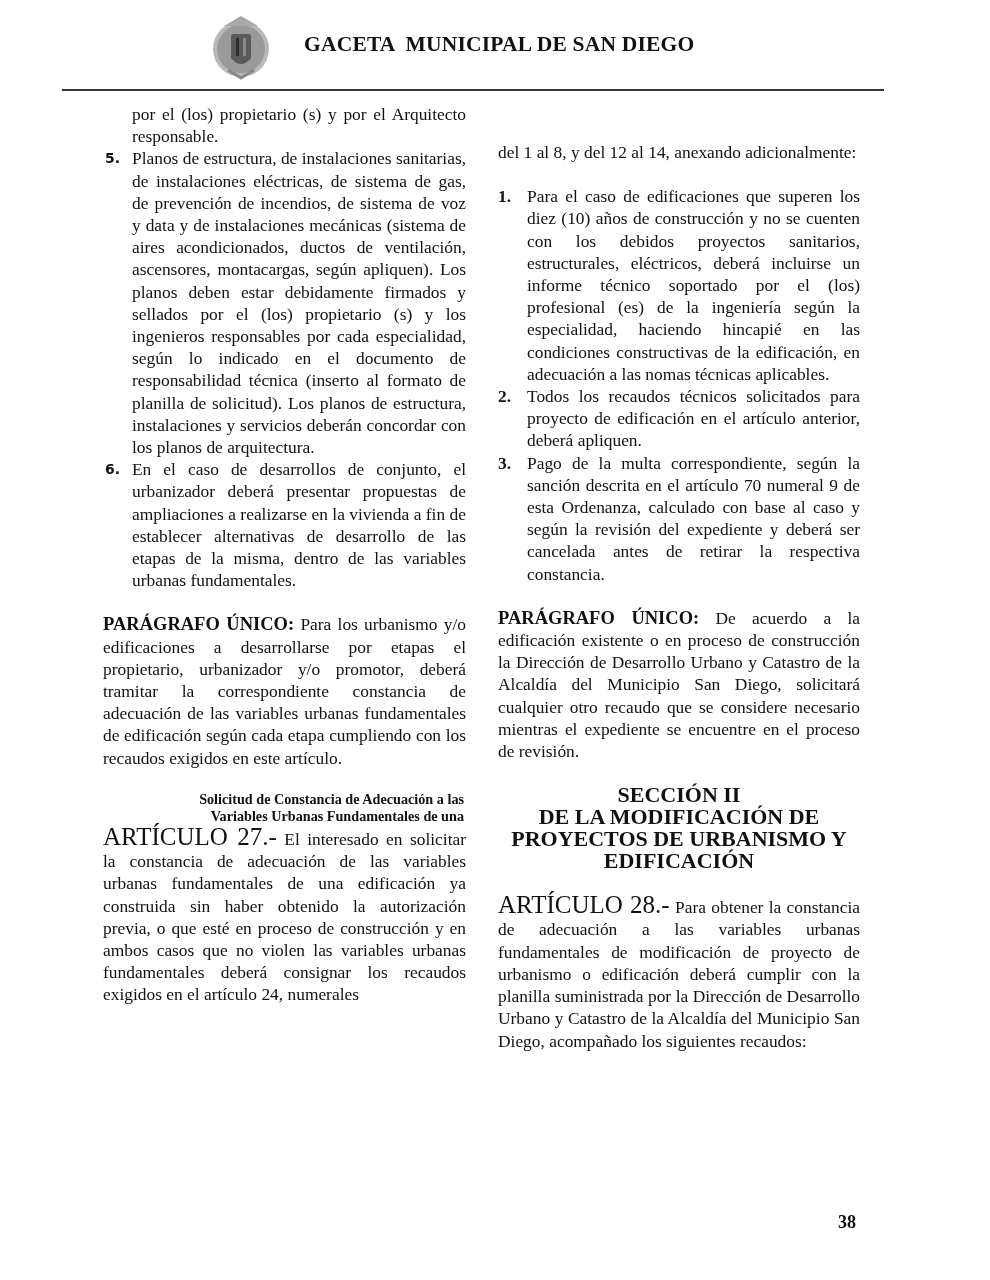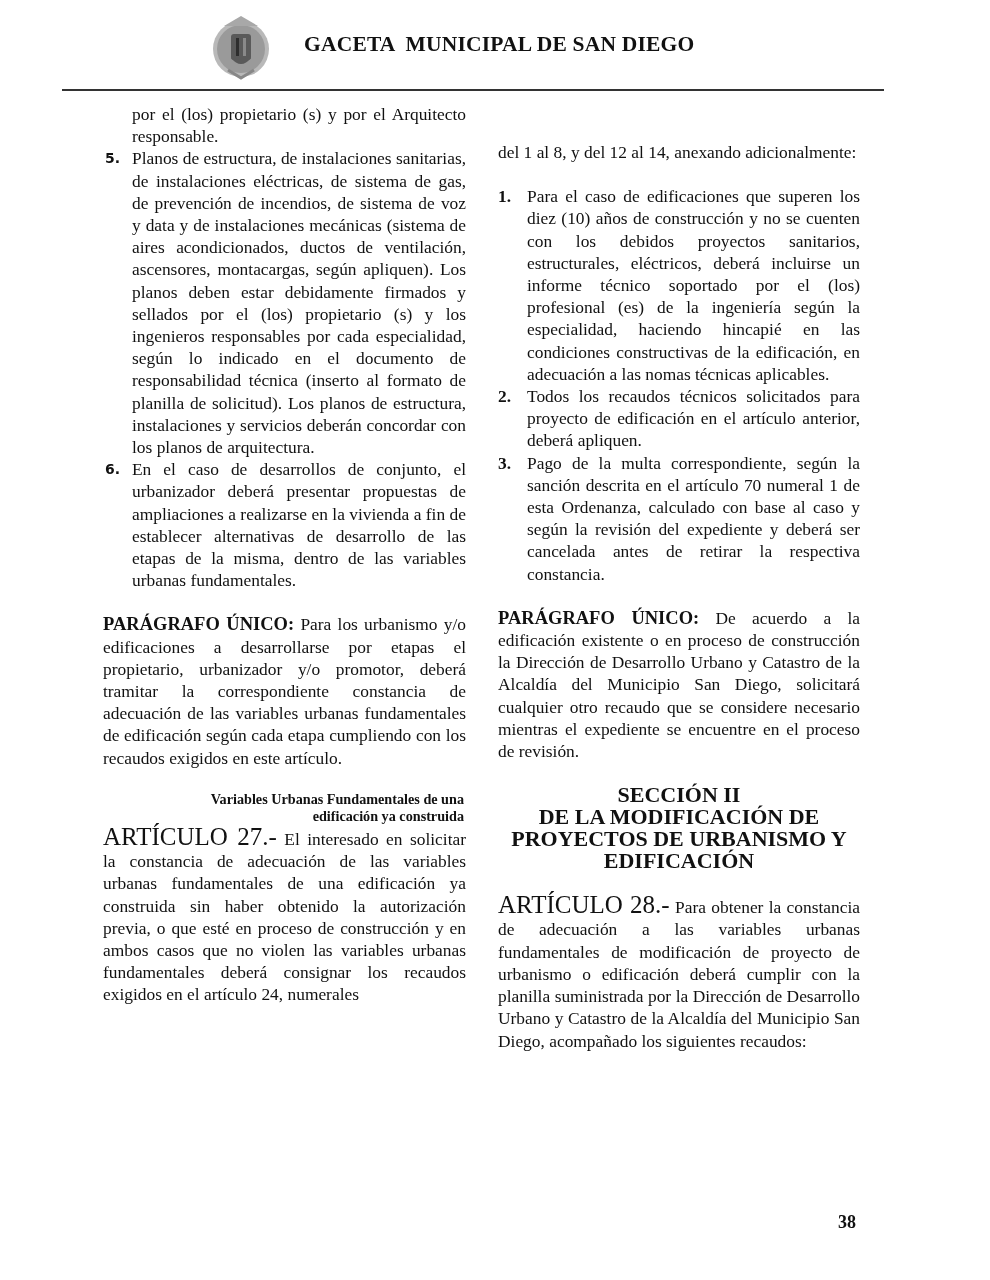--- a/index.html
+++ b/index.html
@@ -48,40 +48,40 @@
     <span>Planos de estructura, de instalaciones sanitarias, de instalaciones eléctricas, de sistema de gas, de prevención de incendios, de sistema de voz y data y de instalaciones mecánicas (sistema de aires acondicionados, ductos de ventilación, ascensores, montacargas, según apliquen). Los planos deben estar debidamente firmados y sellados por el (los) propietario (s) y los ingenieros responsables por cada especialidad, según lo indicado en el documento de responsabilidad técnica (inserto al formato de planilla de solicitud). Los planos de estructura, instalaciones y servicios deberán concordar  con los planos de arquitectura.</span>
   </div>
   <div class="li">
     <span class="num sans">6.</span>
     <span>En el caso de desarrollos de conjunto, el urbanizador deberá presentar propuestas de ampliaciones a realizarse en la vivienda a fin de establecer alternativas de desarrollo de las etapas de la misma, dentro de las variables urbanas fundamentales.</span>
   </div>
   <div class="gap"></div>
   <p><span class="b" style="font-size:18.5px">PARÁGRAFO ÚNICO:</span><span> Para los urbanismo y/o edificaciones a desarrollarse por etapas el propietario, urbanizador  y/o promotor, deberá tramitar la correspondiente constancia de adecuación de las variables urbanas fundamentales de edificación según cada etapa cumpliendo con los recaudos exigidos en este artículo.</span></p>
   <div class="gap"></div>
   <div class="sidehead" style="padding-right:2px;">
+    <div>Solicitud de Constancia de Adecuación a las</div>
     <div>Variables Urbanas Fundamentales de una</div>
-    <div>edificación ya construida</div>
   </div>
   <p><span class="art">ARTÍCULO 27.-</span><span> El interesado en solicitar la constancia de adecuación de las variables urbanas fundamentales de una edificación ya construida sin haber obtenido la autorización previa,  o que esté en proceso de construcción y en ambos casos que no violen las variables urbanas fundamentales deberá consignar los recaudos exigidos en el artículo 24, numerales</span></p>
 </div>
 
 <div class="col col-right">
   <p>del 1 al 8, y del 12 al 14, anexando adicionalmente:</p>
   <div class="gap"></div>
   <div class="li">
     <span class="num">1.</span>
     <span>Para el caso de edificaciones que superen los diez (10)  años de construcción y no se cuenten con los debidos proyectos sanitarios, estructurales, eléctricos, deberá incluirse un informe técnico soportado por el  (los) profesional (es) de la ingeniería según la especialidad, haciendo hincapié en las condiciones constructivas de la edificación, en adecuación a las nomas técnicas aplicables.</span>
   </div>
   <div class="li">
     <span class="num">2.</span>
     <span>Todos los recaudos técnicos solicitados para proyecto de edificación en el artículo anterior, deberá apliquen.</span>
   </div>
   <div class="li">
     <span class="num">3.</span>
-    <span>Pago de la multa correspondiente, según la sanción descrita en el artículo 70 numeral 1 de esta Ordenanza, calculado con base al caso y según la revisión del expediente y deberá ser cancelada antes de retirar la respectiva constancia.</span>
+    <span>Pago de la multa correspondiente, según la sanción descrita en el artículo 70 numeral 9 de esta Ordenanza, calculado con base al caso y según la revisión del expediente y deberá ser cancelada antes de retirar la respectiva constancia.</span>
   </div>
   <div class="gap"></div>
   <p><span class="b" style="font-size:18.5px">PARÁGRAFO ÚNICO:</span><span> De acuerdo a la edificación existente o en proceso de construcción la Dirección de Desarrollo Urbano y Catastro de la Alcaldía del Municipio San Diego, solicitará cualquier otro recaudo que se considere necesario mientras el expediente se encuentre en el proceso de revisión.</span></p>
   <div class="gap"></div>
   <div class="section">
     <div>SECCIÓN II</div>
     <div>DE LA MODIFICACIÓN DE</div>
     <div>PROYECTOS DE URBANISMO Y</div>
     <div>EDIFICACIÓN</div>
   </div>

